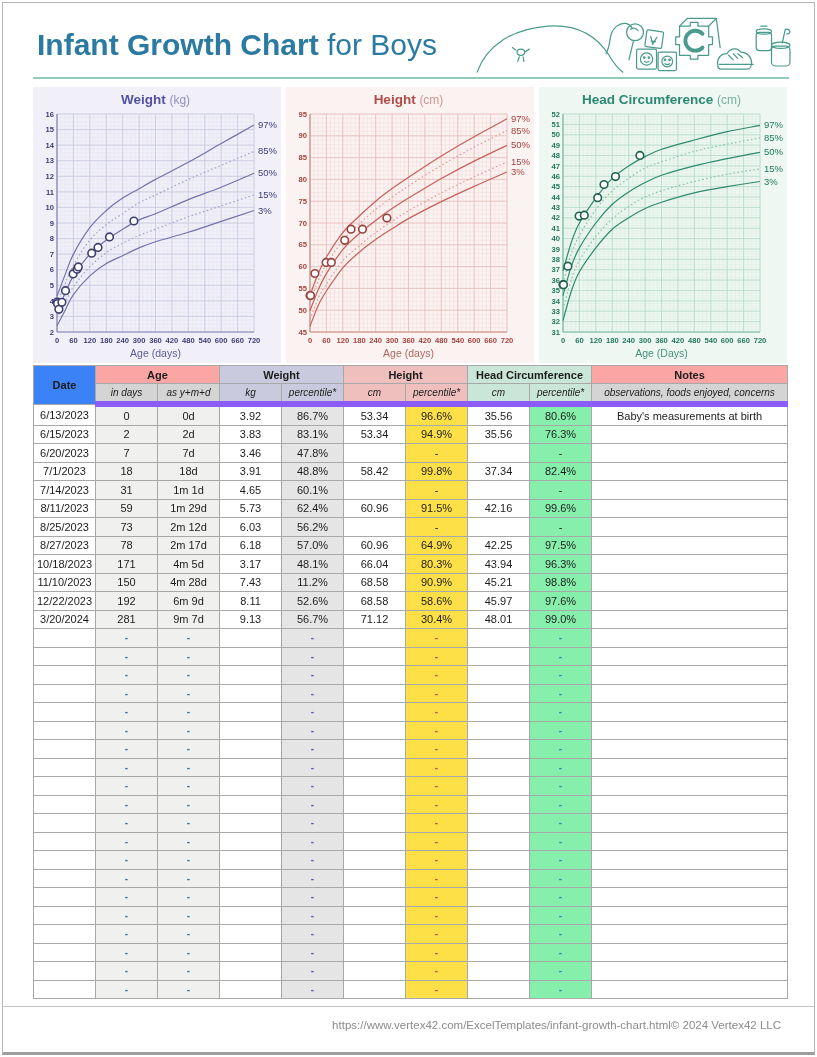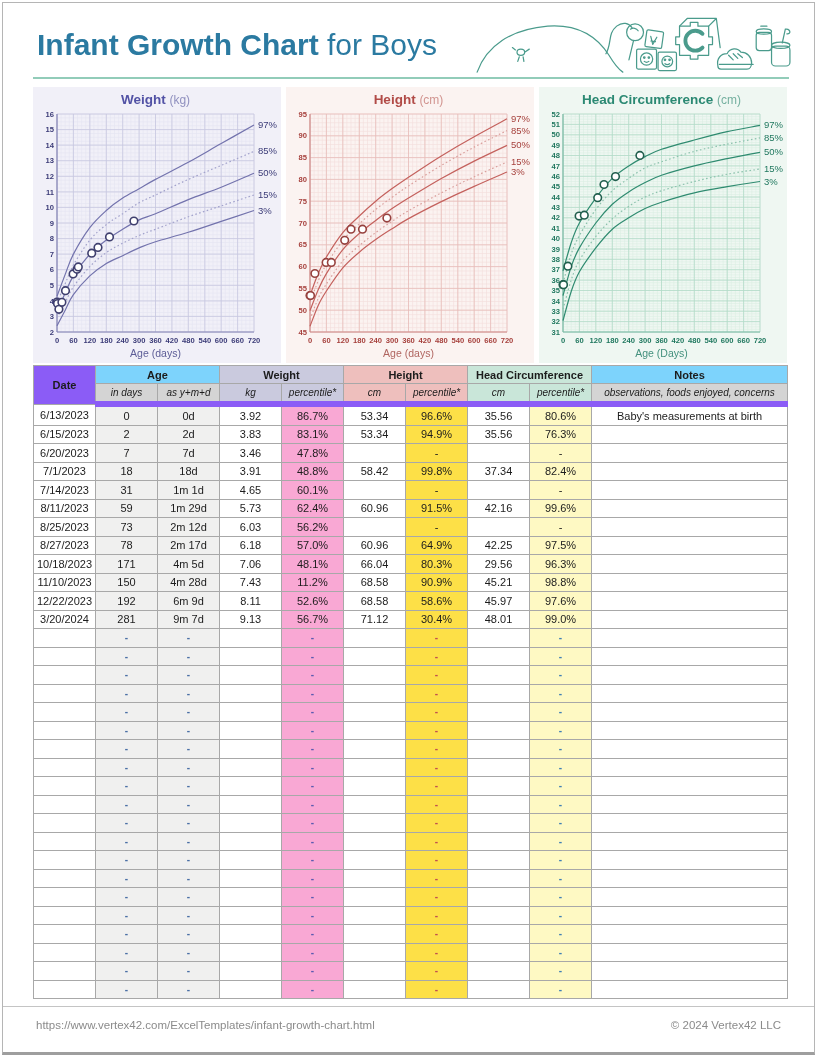--- a/index.html
+++ b/index.html
@@ -18,38 +18,38 @@
   .panel svg{display:block;}
 
   
   .gtable{position:absolute;left:33px;top:365px;border-collapse:collapse;table-layout:fixed;width:754px;}
   .gtable td{border:1px solid #a8a8a8;text-align:center;vertical-align:middle;padding:0;height:17.5px;
              font-size:11px;color:#1c1c1c;overflow:hidden;white-space:nowrap;}
   .gtable tr.h1 td,.gtable tr.h2 td{height:17px;}
   .gtable tr.h1 td{font-weight:bold;font-size:11px;}
   .gtable tr.h2 td{font-size:10px;}
   .gtable tr.h2 td{border-bottom:6px solid #8b5cf6;font-style:italic;}
-  .hd-date{background:#8b5cf6;color:#1e7e71;margin-top:8px;}
-  .hd-gray{background:#7dd3fc;color:#1a1a1a;}
+  .hd-date{background:#3b82f6;color:#1e7e71;margin-top:8px;}
+  .hd-gray{background:#fca5a5;color:#1a1a1a;}
   .hd-gray2{background:#d4d4d4;color:#3d3d3d;}
   .hd-w{background:#cacade;color:#5656a6;}
   .hd-h{background:#eebfbd;color:#aa4743;}
   .hd-c{background:#c9e6d9;color:#2a8177;}
   .c-gray{background:#f0f0ef;color:#333;}
-  .c-wpct{background:#f9a8d4;color:#6161ab;}
+  .c-wpct{background:#e5e5e5;color:#6161ab;}
   .c-hpct{background:#fde047;color:#b45551;}
-  .c-cpct{background:#fef9c3;color:#3e8ba0;}
+  .c-cpct{background:#86efac;color:#3e8ba0;}
   tr.empty .c-gray{color:#4a6fa5;font-weight:bold;font-size:10px;}
   tr.empty .c-wpct{color:#5b5bb0;font-weight:bold;font-size:10px;}
   tr.empty .c-hpct{color:#c05050;font-weight:bold;font-size:10px;}
   tr.empty .c-cpct{color:#3f7fb5;font-weight:bold;font-size:10px;}
 
   
   .footer{position:absolute;left:3px;right:3px;top:1006px;border-top:1px solid #c4c4c4;}
-  .footer-inner{display:flex;justify-content:space-between;padding:12px 33px 0 33px;
+  .footer-inner{display:flex;justify-content:flex-end;padding:12px 33px 0 33px;
                 font-size:11.5px;color:#8b8b8b;}
 </style>
 </head>
 <body>
 
 <div class="stage">
   <div class="sheet"></div>
 
   <div class="title"><span>Infant Growth Chart</span><span class="light"> for Boys</span></div>
 
@@ -828,25 +828,25 @@
       <td>60.96</td>
       <td class="c-hpct">64.9%</td>
       <td>42.25</td>
       <td class="c-cpct">97.5%</td>
       <td></td>
     </tr>
         <tr>
       <td>10/18/2023</td>
       <td class="c-gray">171</td>
       <td class="c-gray">4m 5d</td>
-      <td>7.06</td>
+      <td>3.17</td>
       <td class="c-wpct">48.1%</td>
       <td>66.04</td>
       <td class="c-hpct">80.3%</td>
-      <td>29.56</td>
+      <td>43.94</td>
       <td class="c-cpct">96.3%</td>
       <td></td>
     </tr>
         <tr>
       <td>11/10/2023</td>
       <td class="c-gray">150</td>
       <td class="c-gray">4m 28d</td>
       <td>7.43</td>
       <td class="c-wpct">11.2%</td>
       <td>68.58</td>

